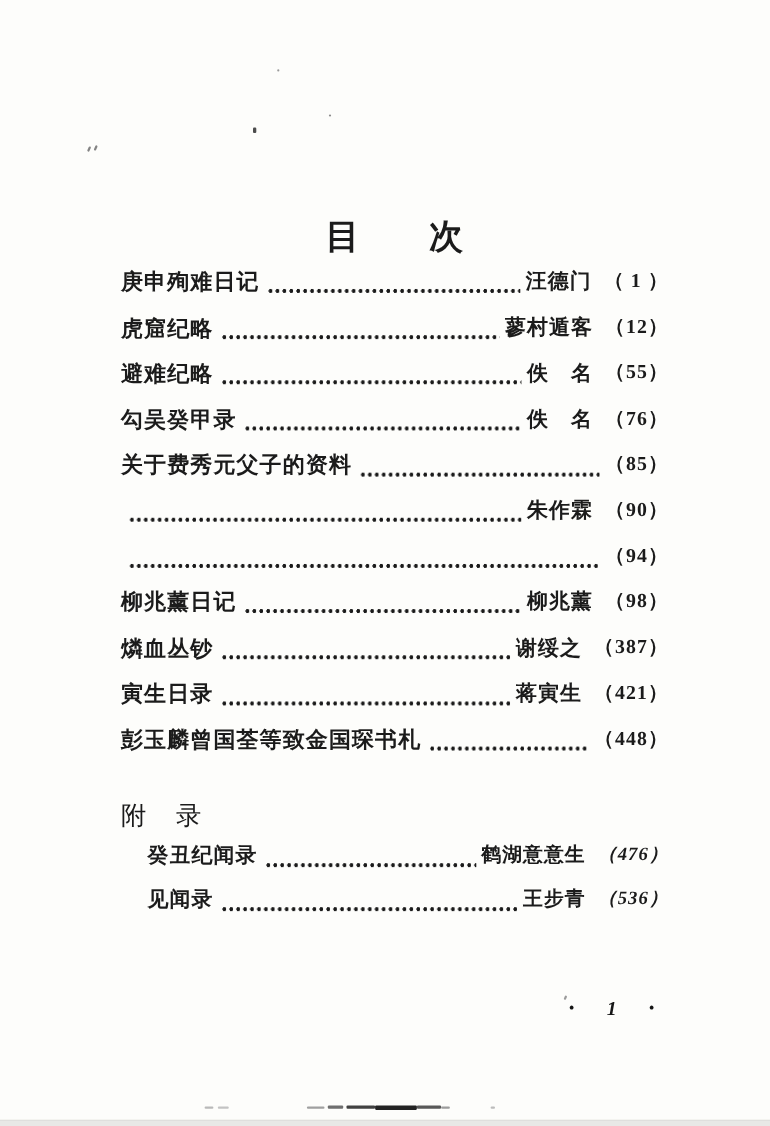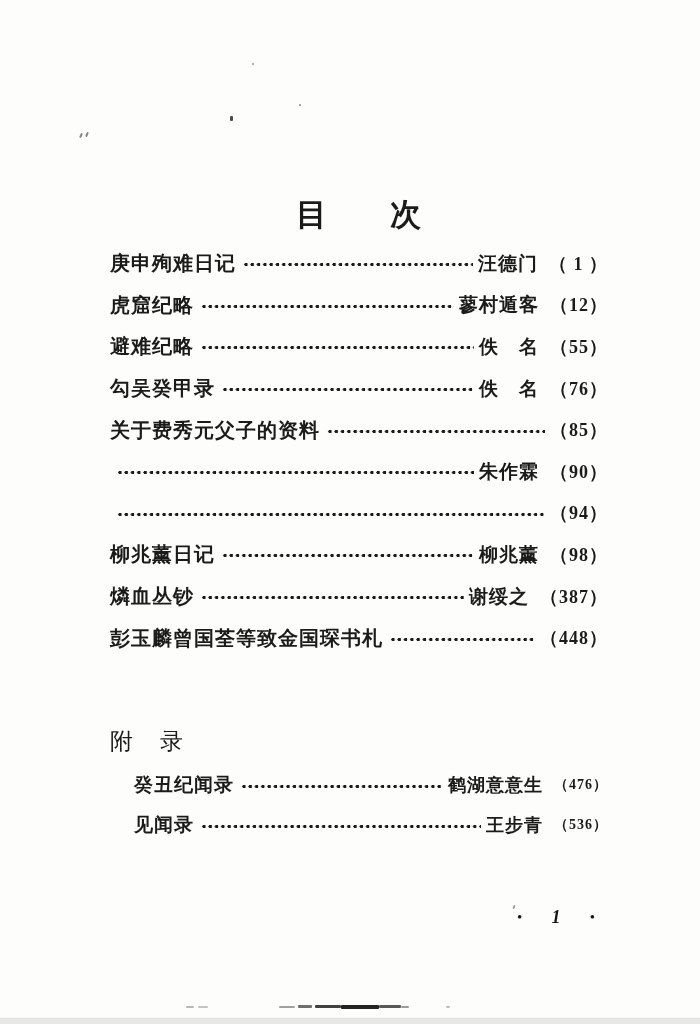--- a/index.html
+++ b/index.html
@@ -13,21 +13,21 @@
 
   
   .page-title{
     position:absolute;top:173px;left:110px;width:498px;
     display:flex;justify-content:center;align-items:center;gap:62px;
     font-size:31px;font-weight:700;letter-spacing:1px;
   }
 
   
   .toc{position:absolute;left:110px;width:498px;top:243px;}
-  .toc-row{height:41.6px;display:flex;align-items:center;}
+  .toc-row{height:41.6px;display:flex;}
   .toc-row .t{
     font-size:20px;font-weight:600;letter-spacing:1px;white-space:nowrap;
   }
   .toc-row .a{
     font-size:19px;font-weight:600;letter-spacing:1px;white-space:nowrap;margin-right:11px;
   }
   .toc-row .a:empty{display:none;}
   .toc-row .p{
     font-size:18px;font-weight:600;letter-spacing:1px;white-space:nowrap;
   }
@@ -39,21 +39,21 @@
 
   
   .appendix-heading{
     position:absolute;left:110px;top:726px;
     font-size:23px;font-weight:400;letter-spacing:2px;
   }
   .appendix{position:absolute;left:134px;width:474px;top:765px;}
   .appendix .toc-row{height:40px;}
   .appendix .t{font-size:19px;}
   .appendix .a{font-size:18px;}
-  .appendix .p{font-size:14px;}
+  .appendix .p{font-size:17px;font-style:italic;}
 
   
   .folio{
     position:absolute;left:517px;top:906px;width:78px;height:22px;
     display:flex;align-items:center;justify-content:space-between;
   }
   .folio .dot{font-size:15px;line-height:1;color:#141414;}
   .folio .num{
     font-style:italic;font-weight:700;font-size:18px;color:#161616;
     font-family:"Liberation Serif","DejaVu Serif",serif;
@@ -143,20 +143,26 @@
       <span class="a">柳兆薰</span>
       <span class="p">（98）</span>
     </div>
     <div class="toc-row">
       <span class="t">燐血丛钞</span>
       <span class="leader"></span>
       <span class="a">谢绥之</span>
       <span class="p">（387）</span>
     </div>
     <div class="toc-row">
+      <span class="t">寅生日录</span>
+      <span class="leader"></span>
+      <span class="a">蒋寅生</span>
+      <span class="p">（421）</span>
+    </div>
+    <div class="toc-row">
       <span class="t">彭玉麟曾国荃等致金国琛书札</span>
       <span class="leader"></span>
 
       <span class="p">（448）</span>
     </div>
   </div>
 
   <div class="appendix-heading">附　录</div>
 
   <div class="appendix">

